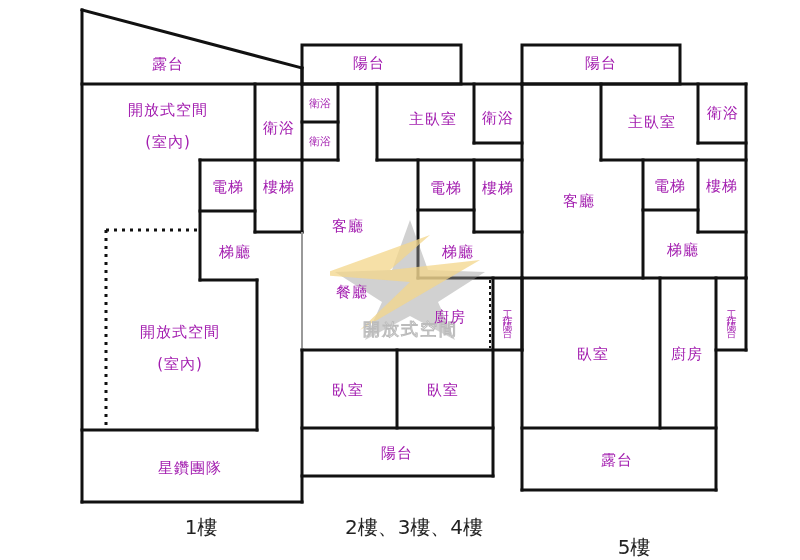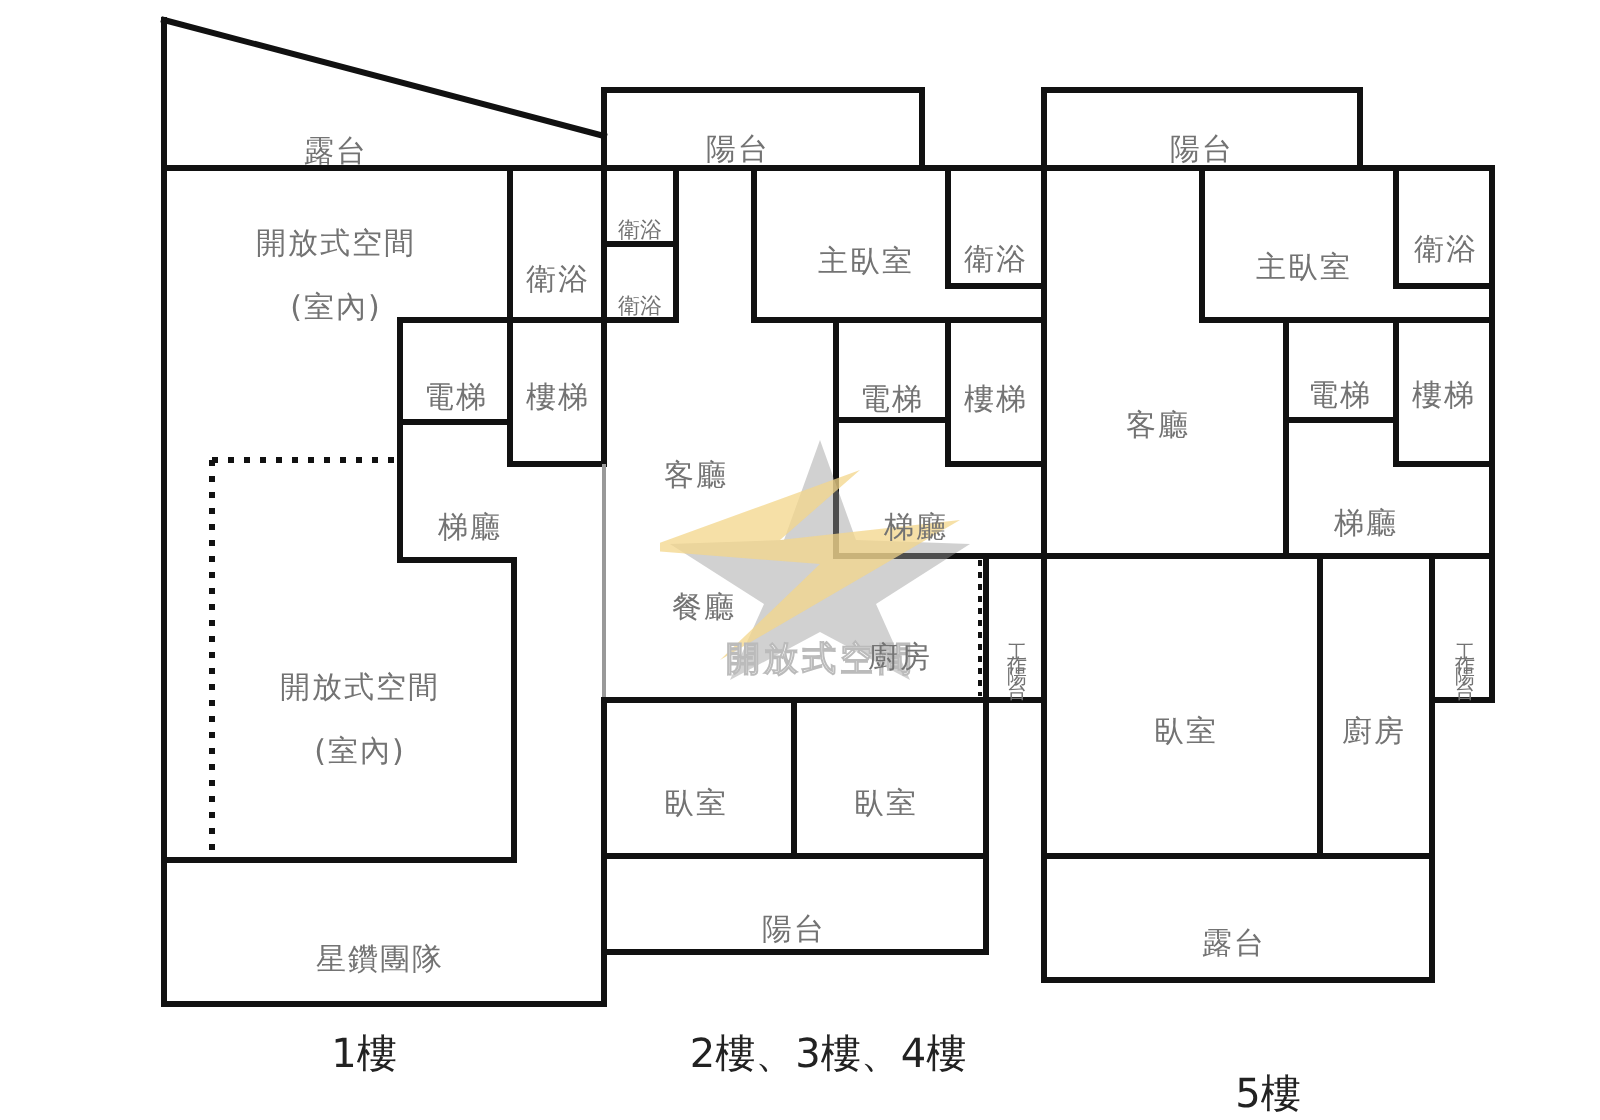--- a/index.html
+++ b/index.html
@@ -1,20 +1,20 @@
 <!DOCTYPE html>
 <html><head>
 <meta charset="utf-8">
 <style>
   html, body { margin:0; padding:0; background:#ffffff; }
   body { width:800px; height:560px; position:relative; overflow:hidden;
          font-family:"DejaVu Sans","Liberation Sans",sans-serif; color:#222; }
   svg.plan { position:absolute; left:0; top:0; }
   .lbl { position:absolute; transform:translate(-50%,-50%); white-space:nowrap;
-         font-size:15px; color:#737373; letter-spacing:1px; line-height:1;margin-top:12px; }
+         font-size:15px; color:#a21caf; letter-spacing:1px; line-height:1; }
   .lbl.small { font-size:11px; letter-spacing:0; }
   .lbl.vert { writing-mode:vertical-rl; font-size:10px; letter-spacing:6px; }
   .floor { position:absolute; transform:translate(-50%,-50%); font-size:20px; color:#222; white-space:nowrap; }
   .wm { position:absolute; left:330px; top:220px; width:160px; height:120px; pointer-events:none; }
   .wm-text { position:absolute; left:363px; top:318px; font-size:17px; color:#fff;
              -webkit-text-stroke:1px #bbb; letter-spacing:2px; }
 </style>
 </head>
 <body>
 
@@ -101,21 +101,21 @@
 <div class="lbl" style="left:168px;top:64px">露台</div>
 <div class="lbl" style="left:168px;top:110px">開放式空間</div>
 <div class="lbl" style="left:168px;top:142px">(室內)</div>
 <div class="lbl" style="left:279px;top:128px">衛浴</div>
 <div class="lbl" style="left:228px;top:187px">電梯</div>
 <div class="lbl" style="left:279px;top:187px">樓梯</div>
 <div class="lbl" style="left:235px;top:252px">梯廳</div>
 <div class="lbl" style="left:180px;top:332px">開放式空間</div>
 <div class="lbl" style="left:180px;top:364px">(室內)</div>
 <div class="lbl" style="left:190px;top:468px">星鑽團隊</div>
-<div class="floor" style="left:182px;top:527px">1樓</div>
+<div class="floor" style="left:201px;top:527px">1樓</div>
 
 <div class="lbl" style="left:369px;top:63px">陽台</div>
 <div class="lbl small" style="left:320px;top:103px">衛浴</div>
 <div class="lbl small" style="left:320px;top:141px">衛浴</div>
 <div class="lbl" style="left:433px;top:119px">主臥室</div>
 <div class="lbl" style="left:498px;top:118px">衛浴</div>
 <div class="lbl" style="left:446px;top:188px">電梯</div>
 <div class="lbl" style="left:498px;top:188px">樓梯</div>
 <div class="lbl" style="left:348px;top:226px">客廳</div>
 <div class="lbl" style="left:458px;top:252px">梯廳</div>

